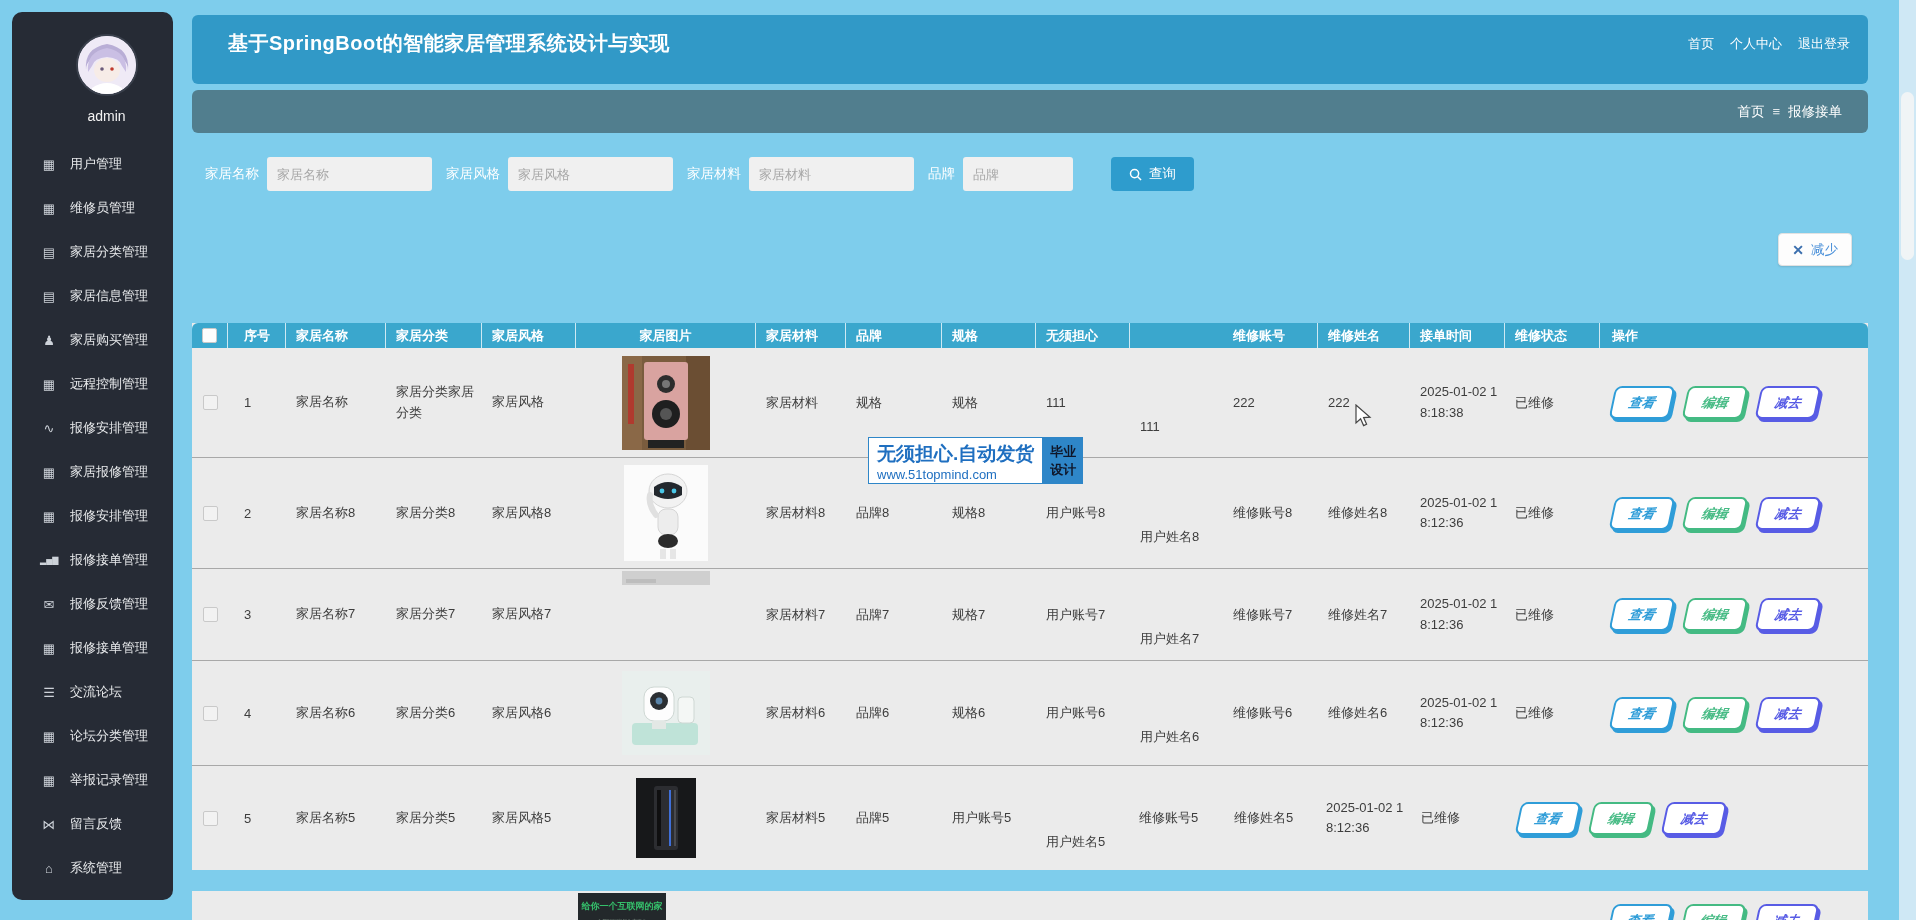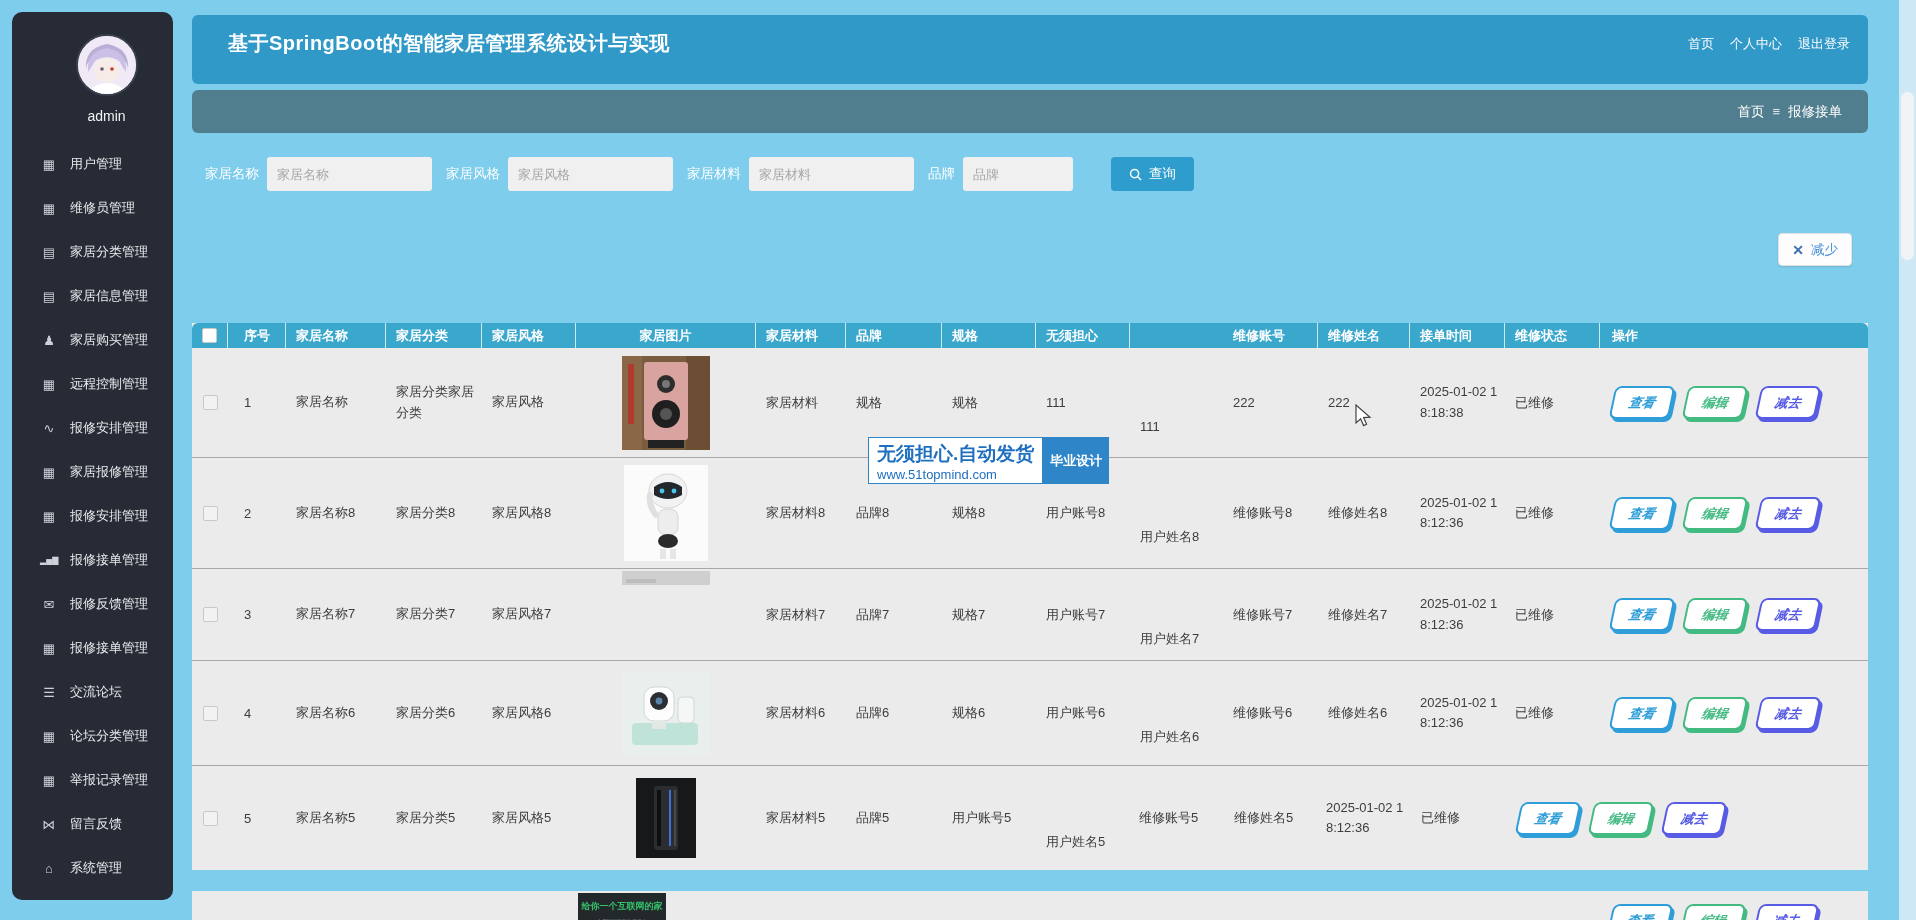--- a/index.html
+++ b/index.html
@@ -83,21 +83,21 @@
   
   .bottom-card{position:absolute;left:0;top:891px;width:100%;height:29px;background:#ebebeb;overflow:hidden;}
   .bottom-img{position:absolute;left:386px;top:2px;}
   .bottom-ops{position:absolute;left:1418px;top:13px;display:flex;gap:13px;}
 
   
   .watermark{position:absolute;left:868px;top:437px;height:47px;display:flex;cursor:default;}
   .wm-left{background:#fff;border:1px solid #2e86c8;box-sizing:border-box;padding:3px 8px 2px 8px;display:flex;flex-direction:column;justify-content:center;}
   .wm-l1{color:#1f6fc0;font-size:19px;font-weight:bold;white-space:nowrap;}
   .wm-l2{color:#1f6fc0;font-size:13px;white-space:nowrap;}
-  .wm-badge{background:#2e86c8;color:#ffffff;font-size:13px;font-weight:bold;display:flex;flex-direction:row;
+  .wm-badge{background:#2e86c8;color:#0f172a;font-size:13px;font-weight:bold;display:flex;flex-direction:column;
     align-items:center;justify-content:center;padding:0 7px;line-height:1.35;}
 
   .scrollbar{position:absolute;right:0;top:0;width:17px;height:920px;background:#cfe8f5;}
   .scroll-thumb{position:absolute;left:2px;top:92px;width:13px;height:168px;background:#f0f4f6;border-radius:7px;cursor:pointer;}
 
   .cursor{position:absolute;left:1352px;top:404px;pointer-events:none;}
 </style>
 </head>
 <body>
 

